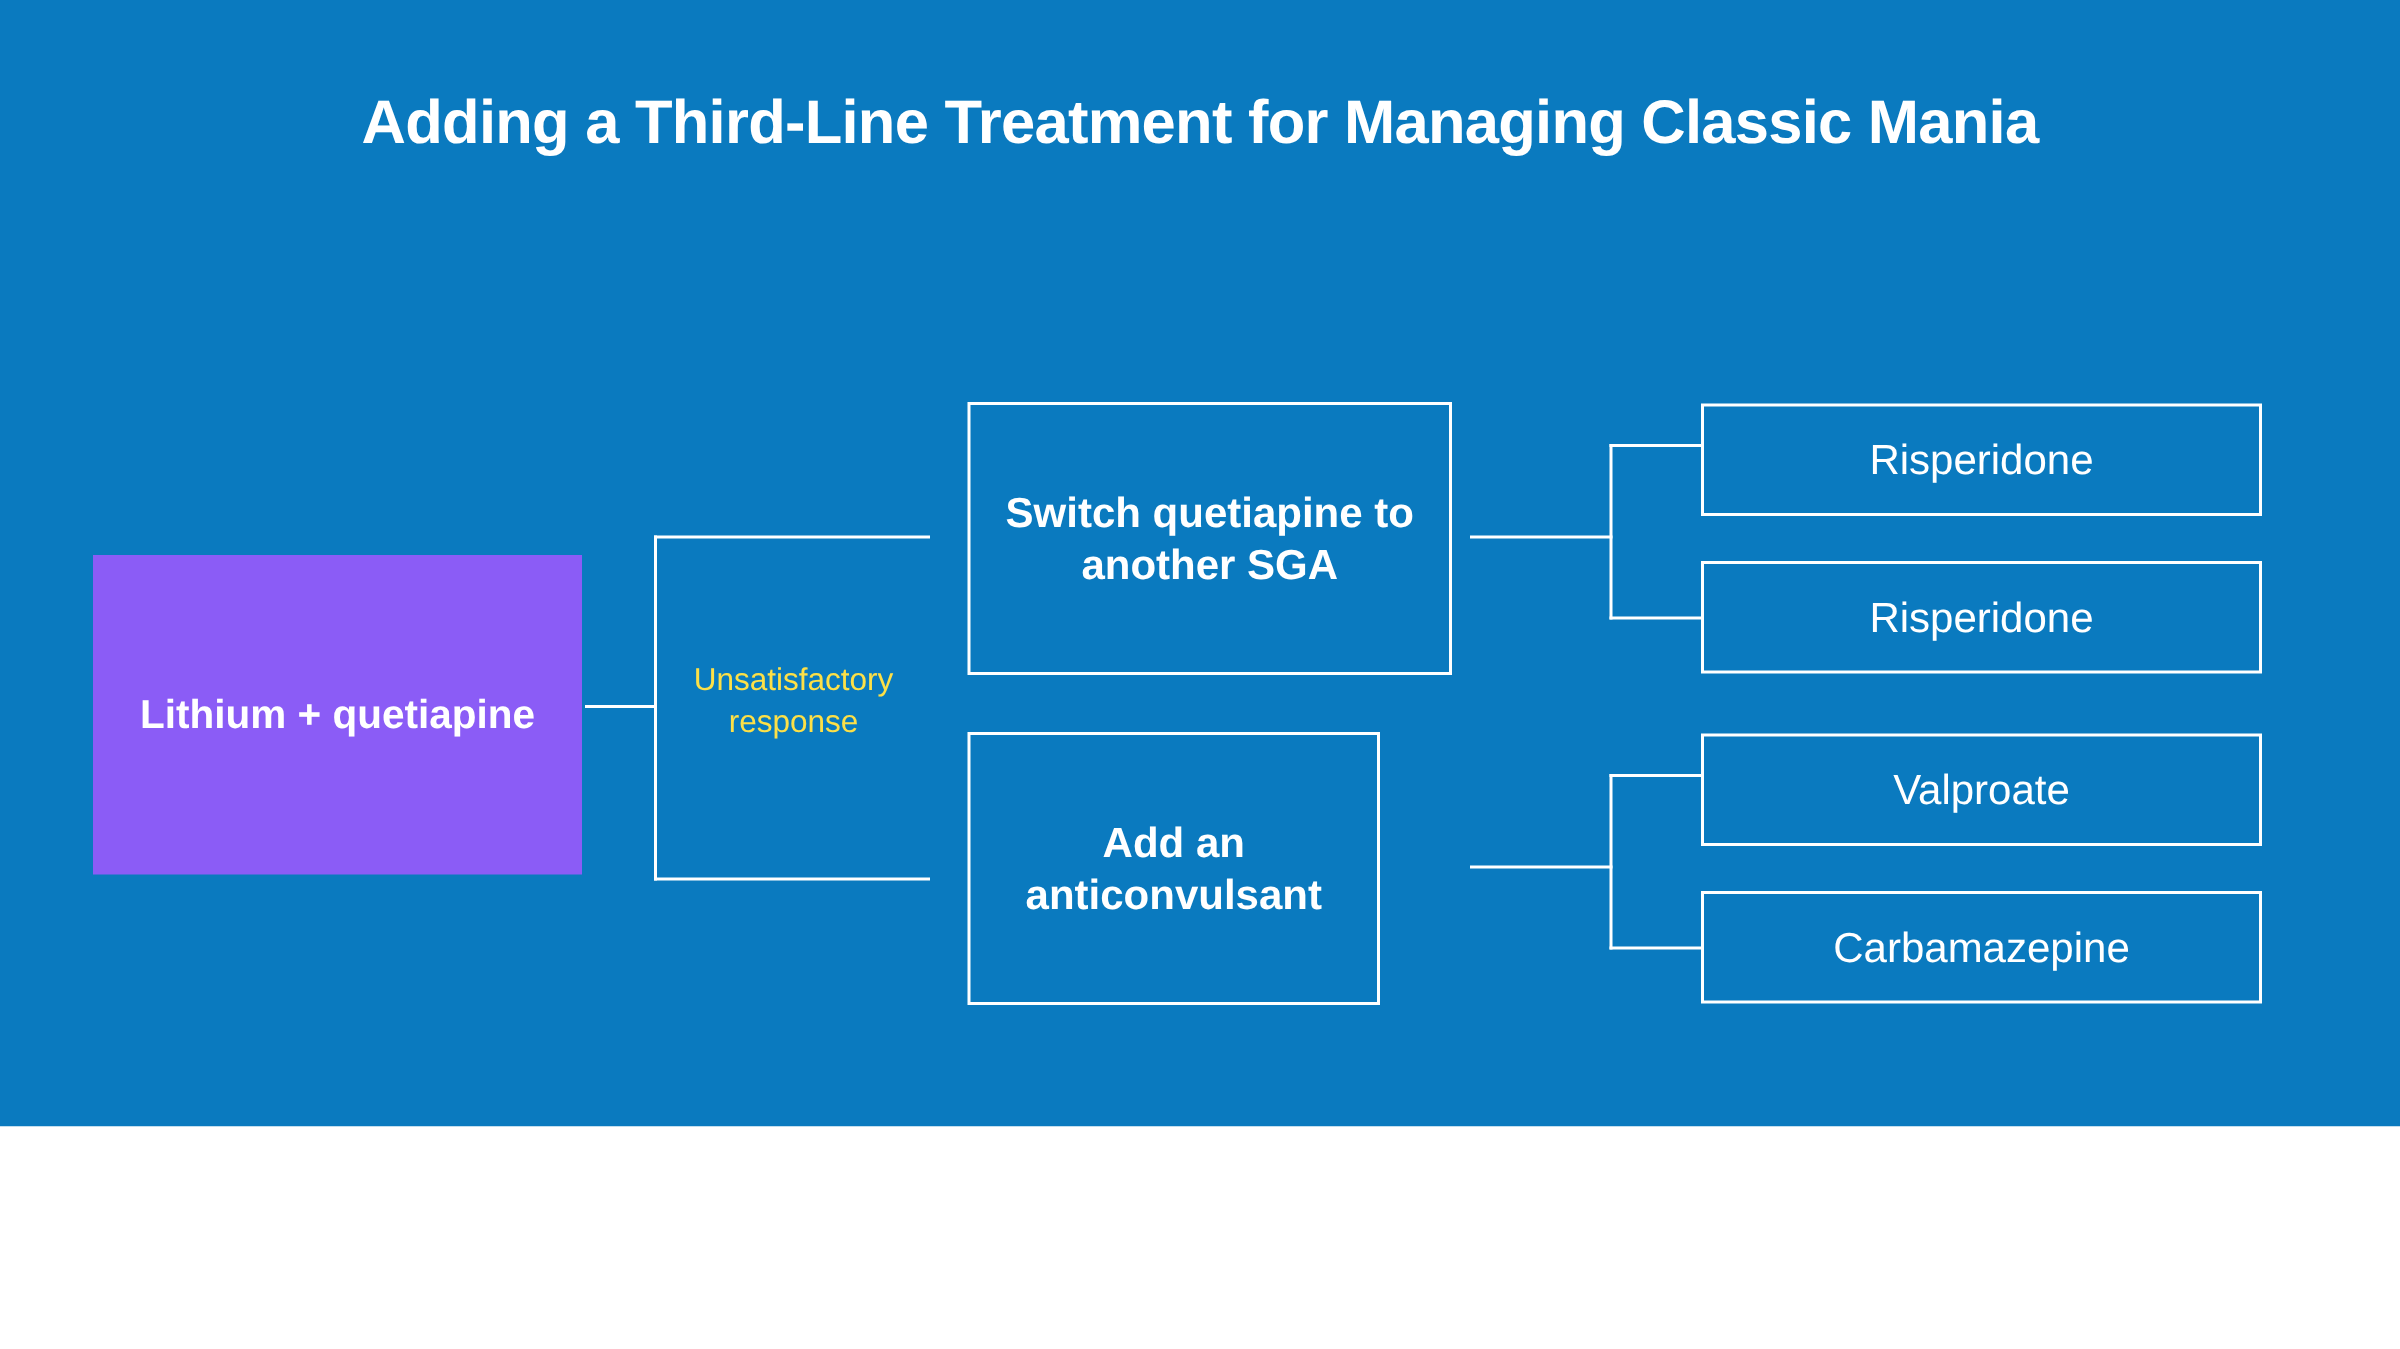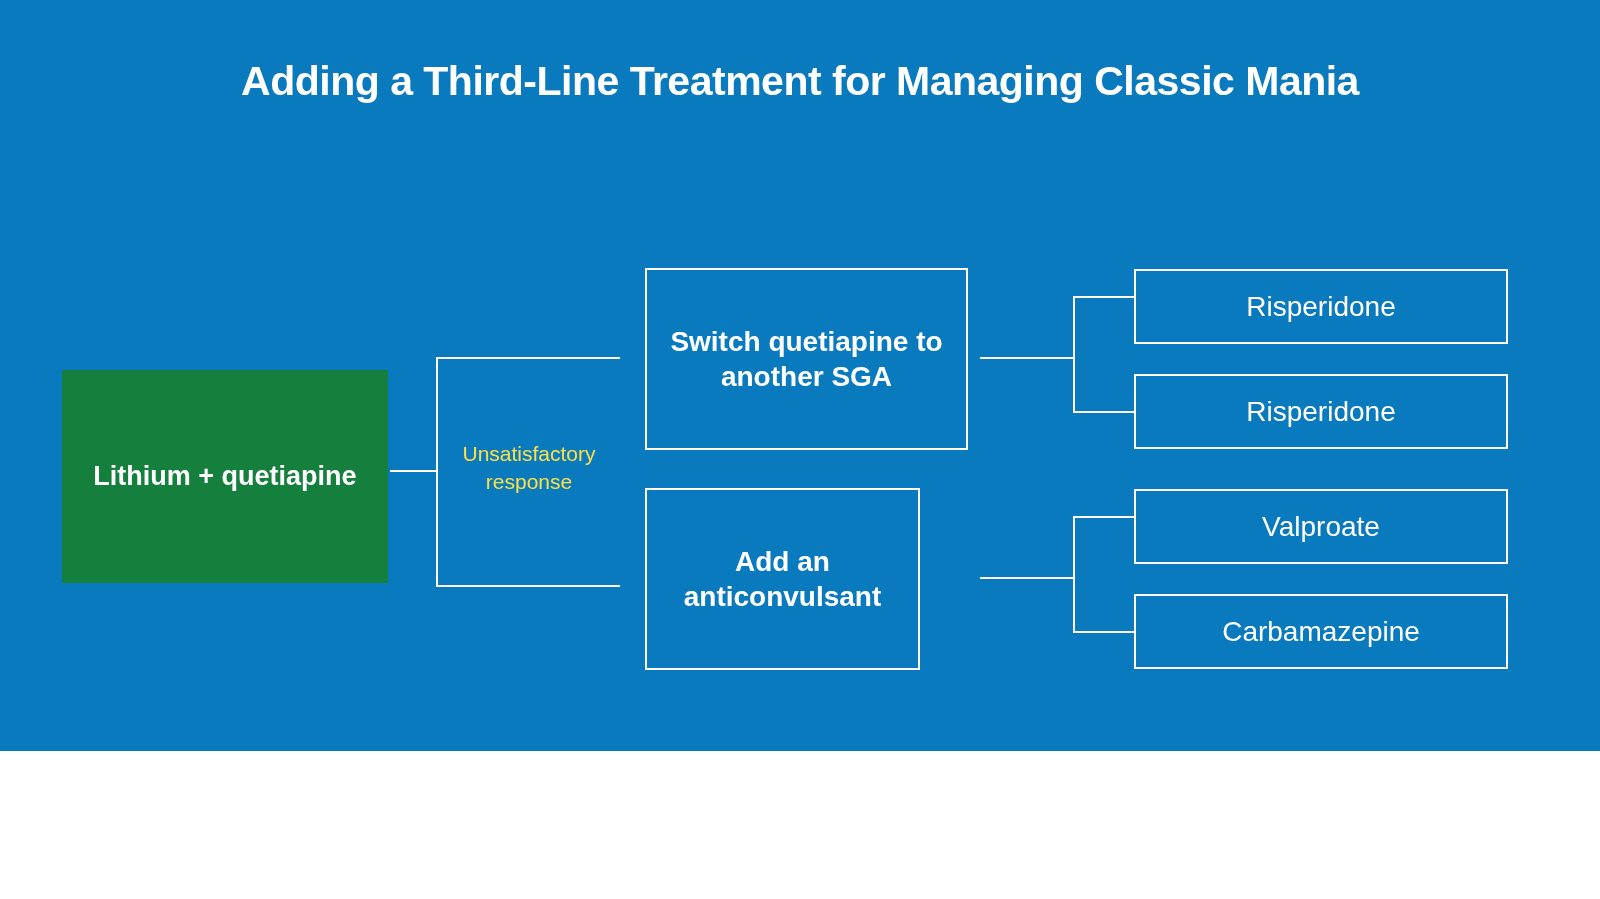--- a/index.html
+++ b/index.html
@@ -33,21 +33,21 @@
     position:absolute;
     box-sizing:border-box;
     display:flex;align-items:center;justify-content:center;
     text-align:center;
     color:#ffffff;
   }
 
   
   .node-root{
     left:62px;top:370px;width:326px;height:213px;
-    background:#15803d;
+    background:#8b5cf6;
     font-size:27px;font-weight:bold;line-height:1.42;
   }
 
   
   .node-mid{
     border:2px solid #ffffff;
     font-size:28px;line-height:1.26;font-weight:700;
   }
   #node-switch{left:645px;top:268px;width:323px;height:182px;}
   #node-add   {left:645px;top:488px;width:275px;height:182px;}

